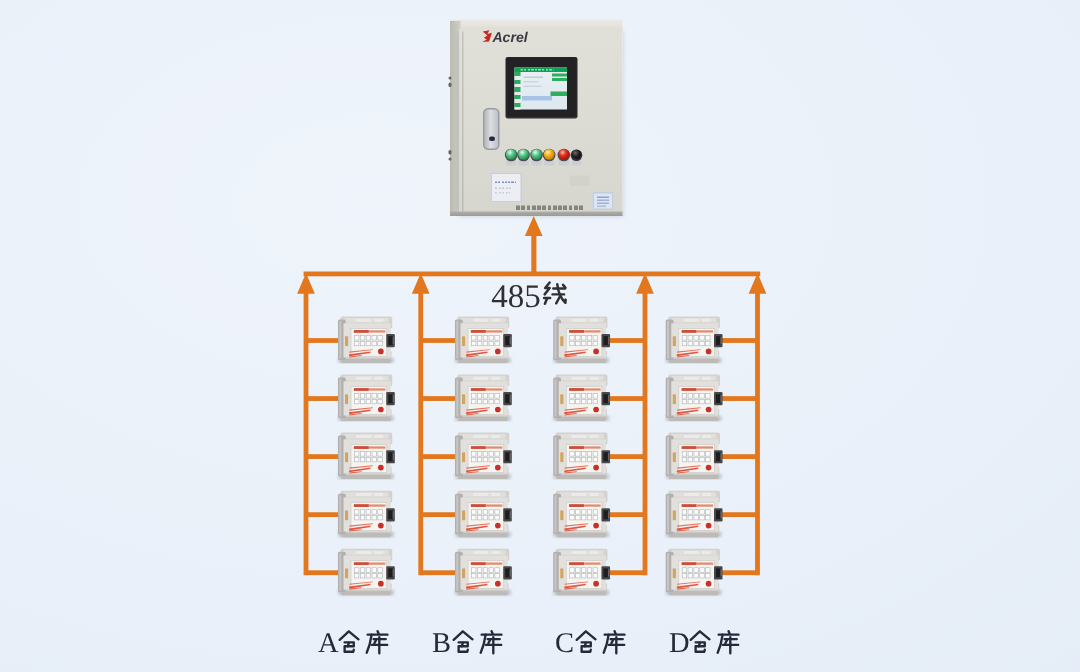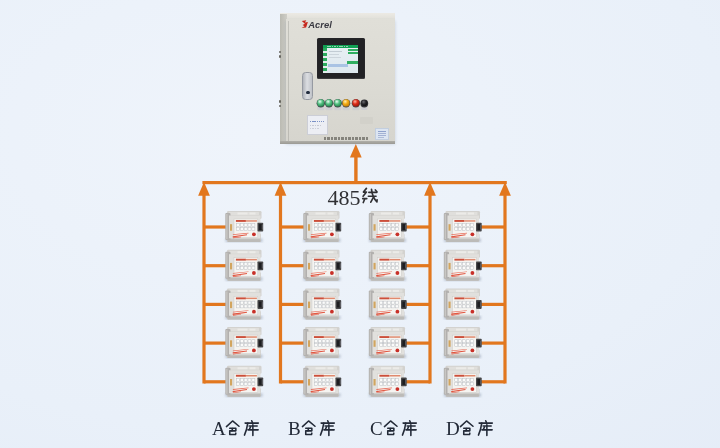--- a/index.html
+++ b/index.html
@@ -113,21 +113,21 @@
   <use href="#dev" x="368" y="288.4"></use>
   <use href="#dev" x="368" y="327.1"></use>
   <use href="#dev" x="368" y="365.8"></use>
   <use href="#dev" x="443" y="211"></use>
   <use href="#dev" x="443" y="249.7"></use>
   <use href="#dev" x="443" y="288.4"></use>
   <use href="#dev" x="443" y="327.1"></use>
   <use href="#dev" x="443" y="365.8"></use>
 </svg>
 
-<div class="abs" style="left:280px;top:13px;width:115px;height:131px;">
+<div class="abs" style="left:300px;top:13px;width:115px;height:131px;">
 
   <div class="abs" style="left:0;top:0;width:115px;height:6.5px;background:linear-gradient(180deg,#eceae4,#dfded7);"></div>
 
   <div class="abs" style="left:0;top:1px;width:6.5px;height:128px;background:linear-gradient(90deg,#babab2,#cfcec7);"></div>
 
   <div class="abs" style="left:6px;top:6px;width:109px;height:123px;background:linear-gradient(180deg,#e0dfd8 0%,#dbdad3 60%,#d6d5ce 100%);box-shadow:0 2px 3px rgba(110,125,150,.3);"></div>
 
   <div class="abs" style="left:0;top:127.5px;width:115px;height:3.5px;background:linear-gradient(180deg,#b0afa9,#9a9993);"></div>
 
   <div class="abs" style="left:-1.5px;top:37.5px;width:2.8px;height:2.6px;background:#67665f;border-radius:1px;"></div>

